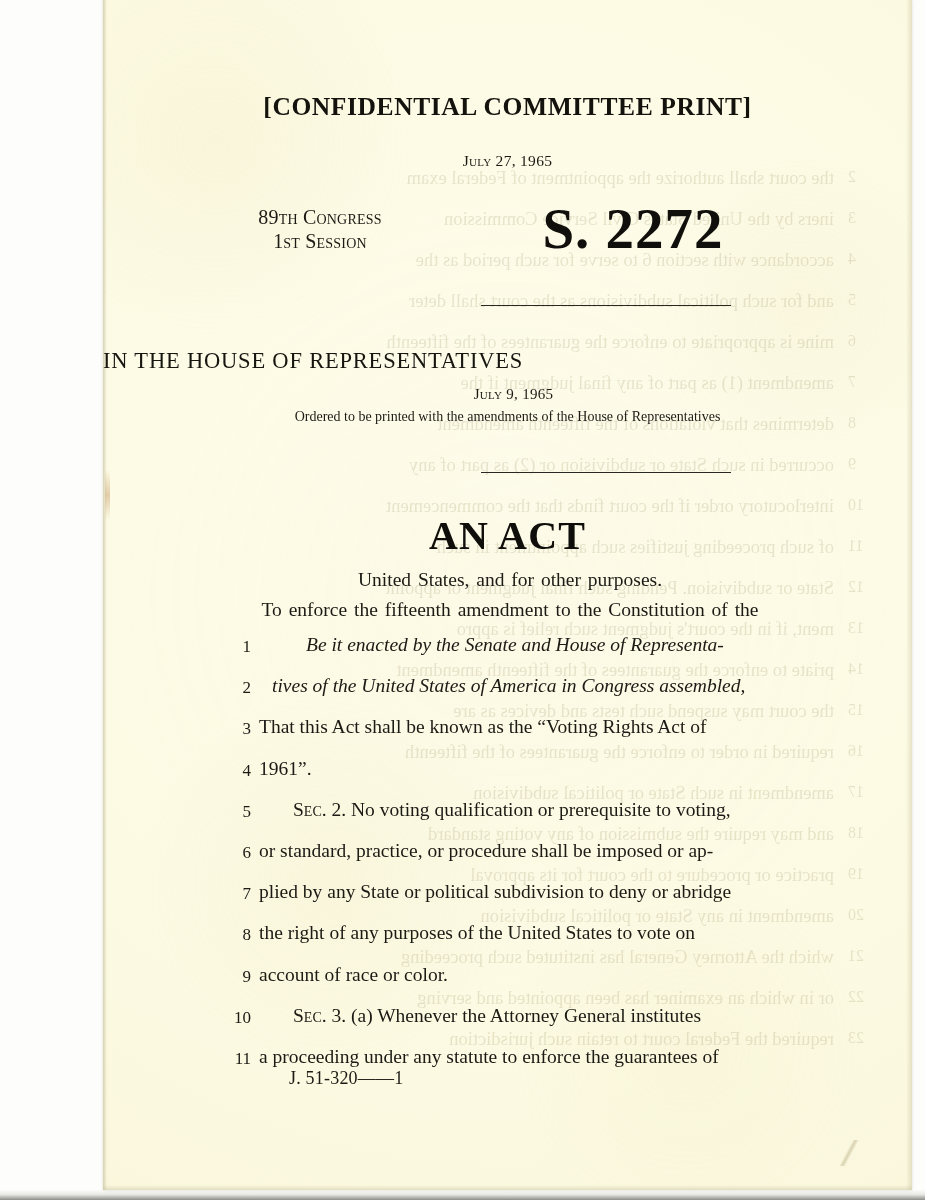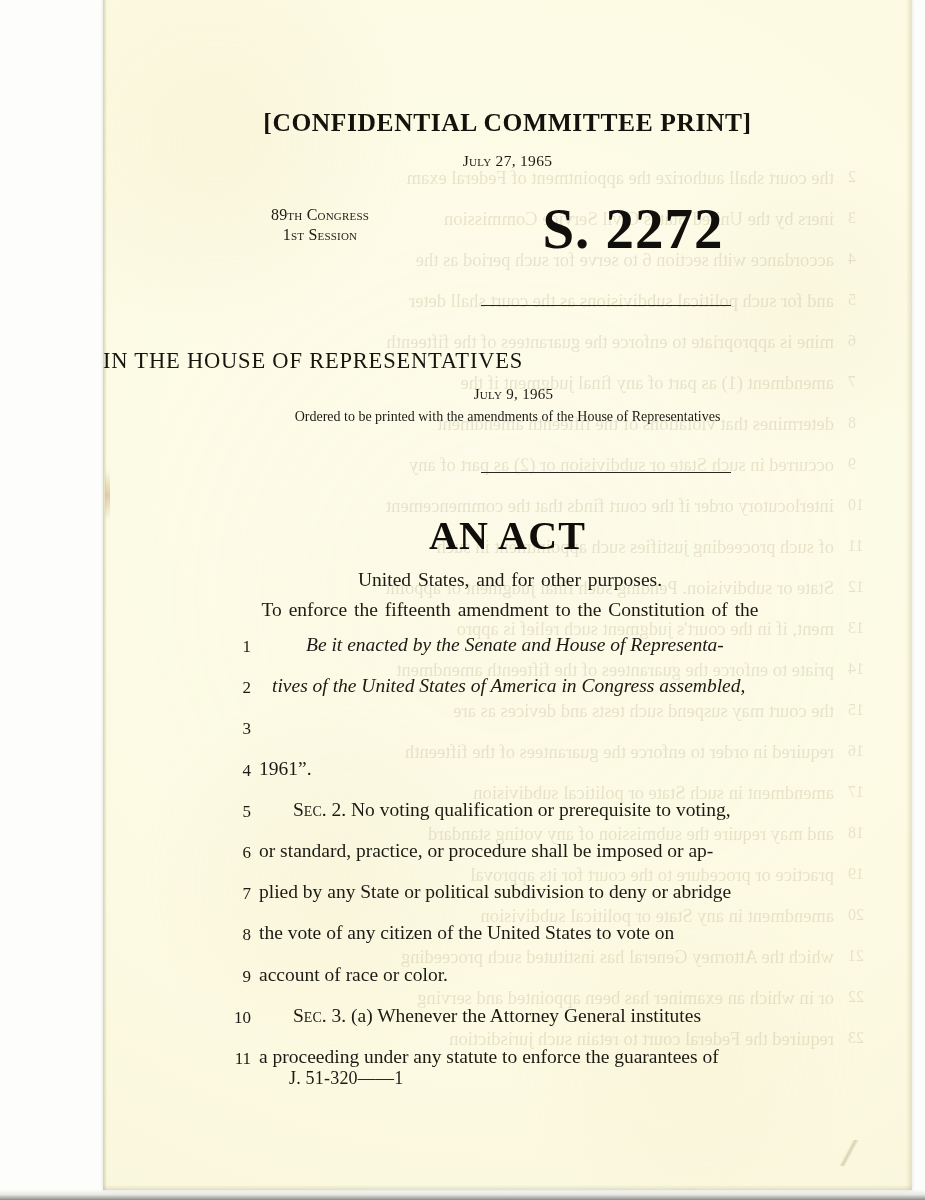--- a/index.html
+++ b/index.html
@@ -121,21 +121,21 @@
     position: absolute;
     left: 0; top: 0;
     width: 809px;
     height: 1190px;
     color: #1b1a14;
   }
 
   #confidential-banner {
     position: absolute;
     left: 0; right: 0;
-    top: 108px;
+    top: 92px;
     font-size: 25.5px;
     font-weight: bold;
     letter-spacing: 0.6px;
     text-align: center;
     color: #13120d;
   }
   #confidential-date {
     position: absolute;
     left: 0; right: 0;
     top: 152px;
@@ -145,21 +145,21 @@
     letter-spacing: 0.3px;
   }
 
   #congress-block {
     position: absolute;
     left: 132px;
     top: 205px;
     width: 170px;
     text-align: center;
     line-height: 1.22;
-    font-size: 16px;
+    font-size: 20px;
   }
   #congress-line { font-variant: small-caps; letter-spacing: .2px; }
   #session-line  { font-variant: small-caps; letter-spacing: .2px; }
 
   #bill-number {
     position: absolute;
     left: 300px;
     top: 200px;
     width: 460px;
     text-align: center;
@@ -366,40 +366,41 @@
         <div class="stat-row">
           <div class="stat-num">1</div>
           <div class="stat-text italic indent">Be it enacted by the Senate and House of Representa-</div>
         </div>
         <div class="stat-row">
           <div class="stat-num">2</div>
           <div class="stat-text italic">tives of the United States of America in Congress assembled,</div>
         </div>
         <div class="stat-row">
           <div class="stat-num">3</div>
+          <div class="stat-text">That this Act shall be known as the “Voting Rights Act of</div>
         </div>
         <div class="stat-row">
           <div class="stat-num">4</div>
           <div class="stat-text">1961”.</div>
         </div>
         <div class="stat-row">
           <div class="stat-num">5</div>
           <div class="stat-text indent"><span class="smallcaps">Sec.</span> 2. No voting qualification or prerequisite to voting,</div>
         </div>
         <div class="stat-row">
           <div class="stat-num">6</div>
           <div class="stat-text">or standard, practice, or procedure shall be imposed or ap-</div>
         </div>
         <div class="stat-row">
           <div class="stat-num">7</div>
           <div class="stat-text">plied by any State or political subdivision to deny or abridge</div>
         </div>
         <div class="stat-row">
           <div class="stat-num">8</div>
-          <div class="stat-text">the vote of any citizen of the United States to vote on</div>
+          <div class="stat-text">the right of any purposes of the United States to vote on</div>
         </div>
         <div class="stat-row">
           <div class="stat-num">9</div>
           <div class="stat-text">account of race or color.</div>
         </div>
         <div class="stat-row">
           <div class="stat-num">10</div>
           <div class="stat-text indent"><span class="smallcaps">Sec.</span> 3. (a) Whenever the Attorney General institutes</div>
         </div>
         <div class="stat-row">

